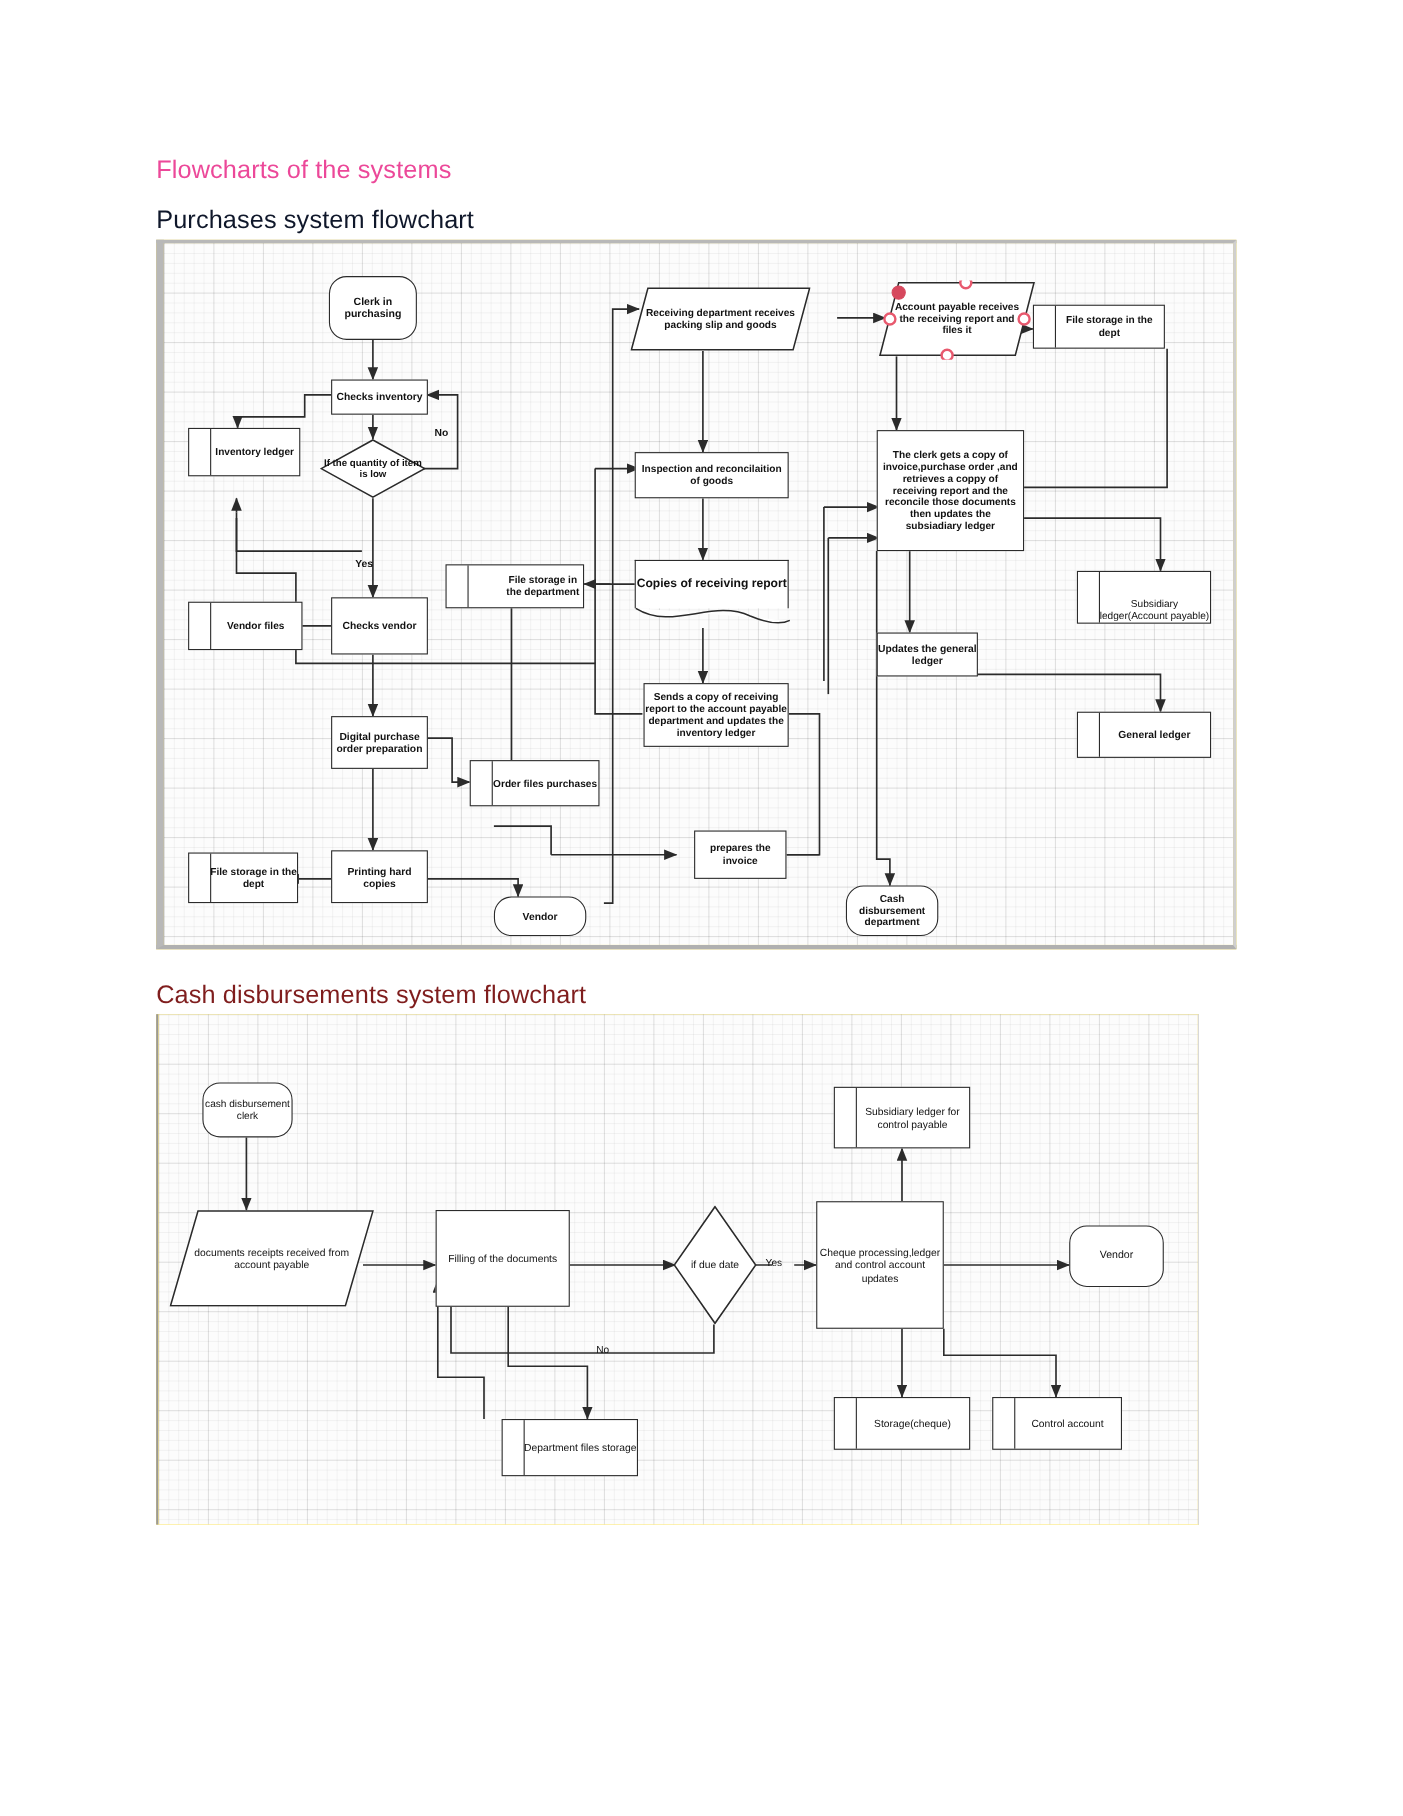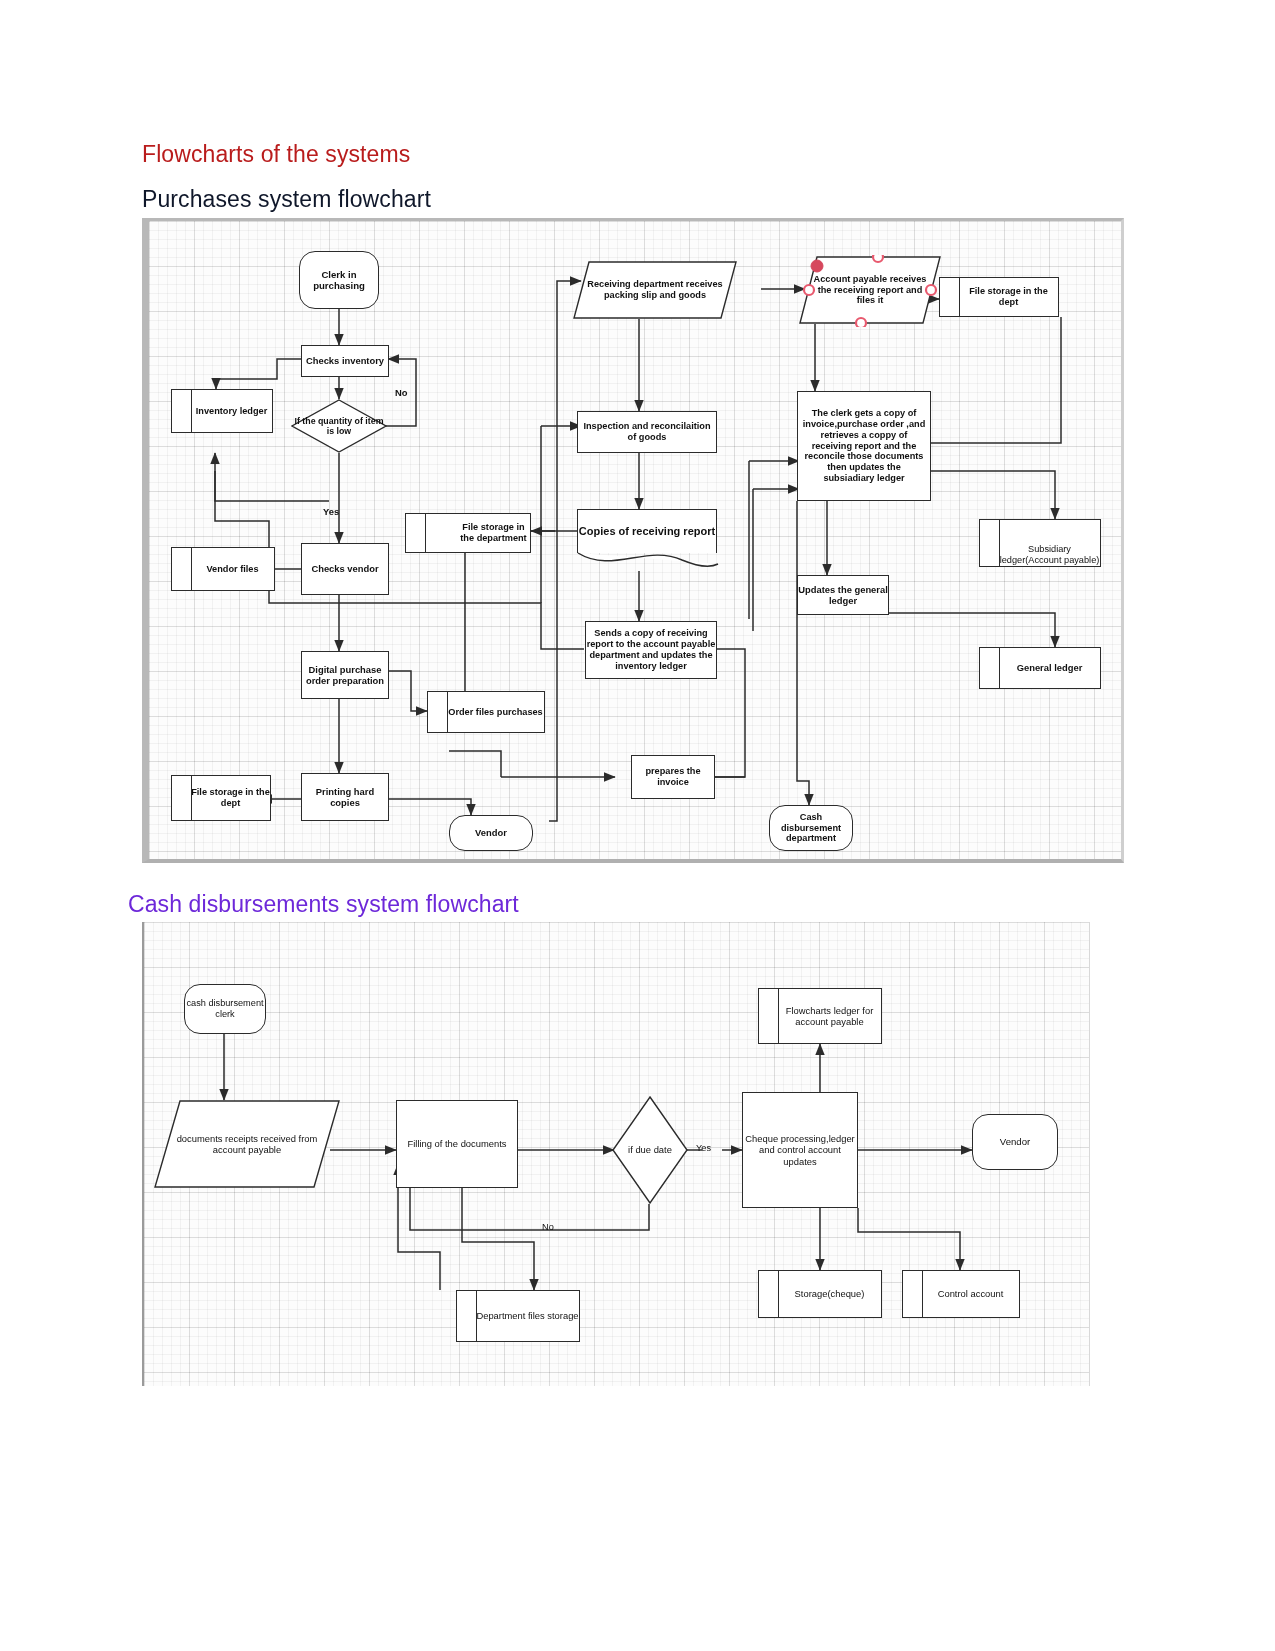--- a/index.html
+++ b/index.html
@@ -5,29 +5,29 @@
   html,body{margin:0;padding:0;background:#ffffff;}
   body{
     width:1275px;height:1651px;position:relative;
     font-family:"Liberation Sans","DejaVu Sans",sans-serif;
     color:#000;
   }
   .page{position:absolute;left:0;top:0;width:1275px;height:1651px;}
 
   h1.doc-h{
     position:absolute;left:142px;top:141px;margin:0;
-    font-size:23px;font-weight:400;color:#b91c1c;letter-spacing:.1px;
+    font-size:23px;font-weight:400;color:#ec4899;letter-spacing:.1px;
   }
   h2.doc-h{
     position:absolute;left:142px;top:186px;margin:0;
     font-size:23px;font-weight:400;color:#0f172a;letter-spacing:.1px;
   }
   h2.doc-h2b{
-    position:absolute;left:128px;top:891px;margin:0;
-    font-size:23px;font-weight:400;color:#6d28d9;letter-spacing:.1px;
+    position:absolute;left:142px;top:891px;margin:0;
+    font-size:23px;font-weight:400;color:#7f1d1d;letter-spacing:.1px;
   }
 
   
   .figure{
     position:absolute;overflow:hidden;background:#fde047;
   }
   #fig-purchases{
     left:142px;top:218px;width:982px;height:645px;
     border-top:3px solid #b8b8b8;
     border-left:7px solid #b8b8b8;
@@ -358,21 +358,21 @@
         </svg>
         <span class="dtxt">if due date</span>
       </div>
 
       <div class="node proc" style="left:598px;top:170px;width:116px;height:116px;font-size:9.4px;">
         <span>Cheque processing,ledger and control account updates</span>
       </div>
 
       <div class="node file" style="left:614px;top:66px;width:124px;height:56px;font-size:9.4px;">
         <span class="spine"></span>
-        <span class="ftxt">Flowcharts ledger for account payable</span>
+        <span class="ftxt">Subsidiary ledger for control payable</span>
       </div>
 
       <div class="node term" style="left:828px;top:192px;width:86px;height:56px;font-size:9.6px;">
         <span>Vendor</span>
       </div>
 
       <div class="node file" style="left:614px;top:348px;width:124px;height:48px;font-size:9.4px;">
         <span class="spine"></span>
         <span class="ftxt">Storage(cheque)</span>
       </div>

